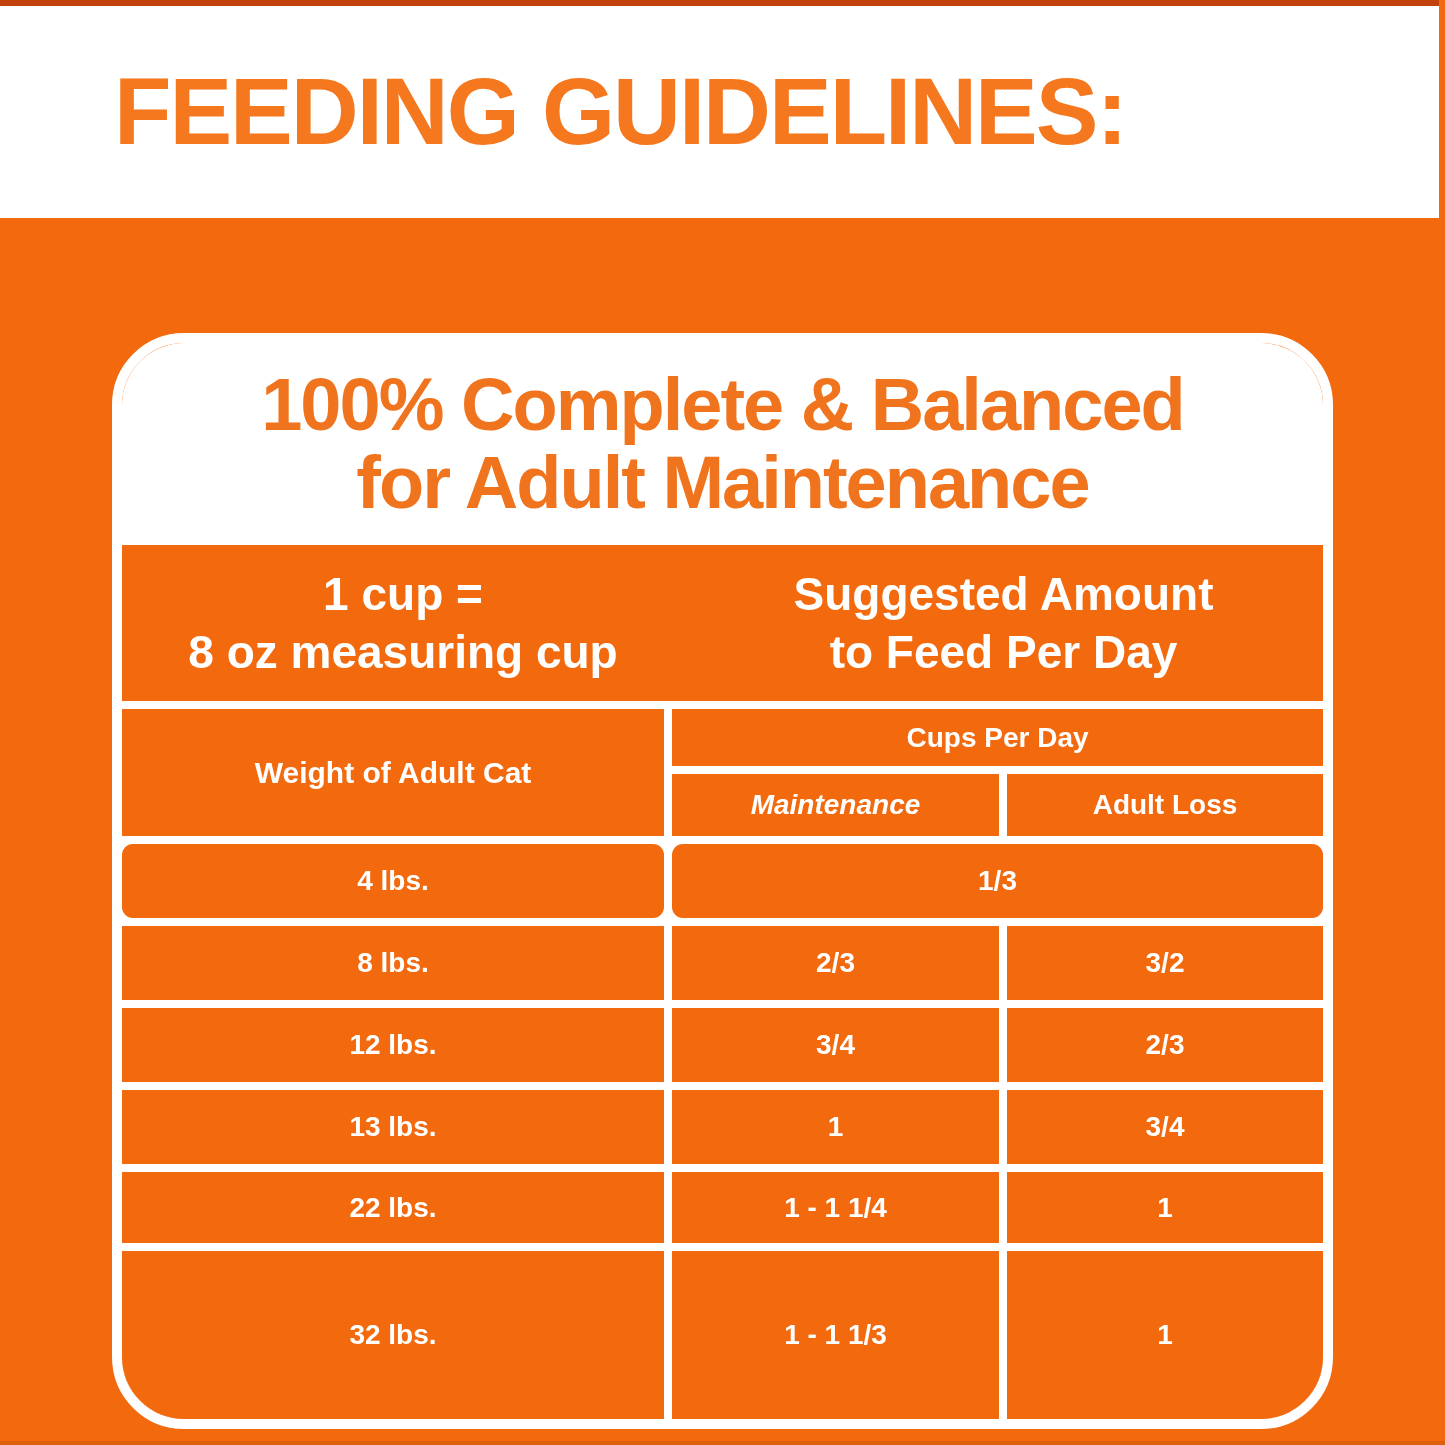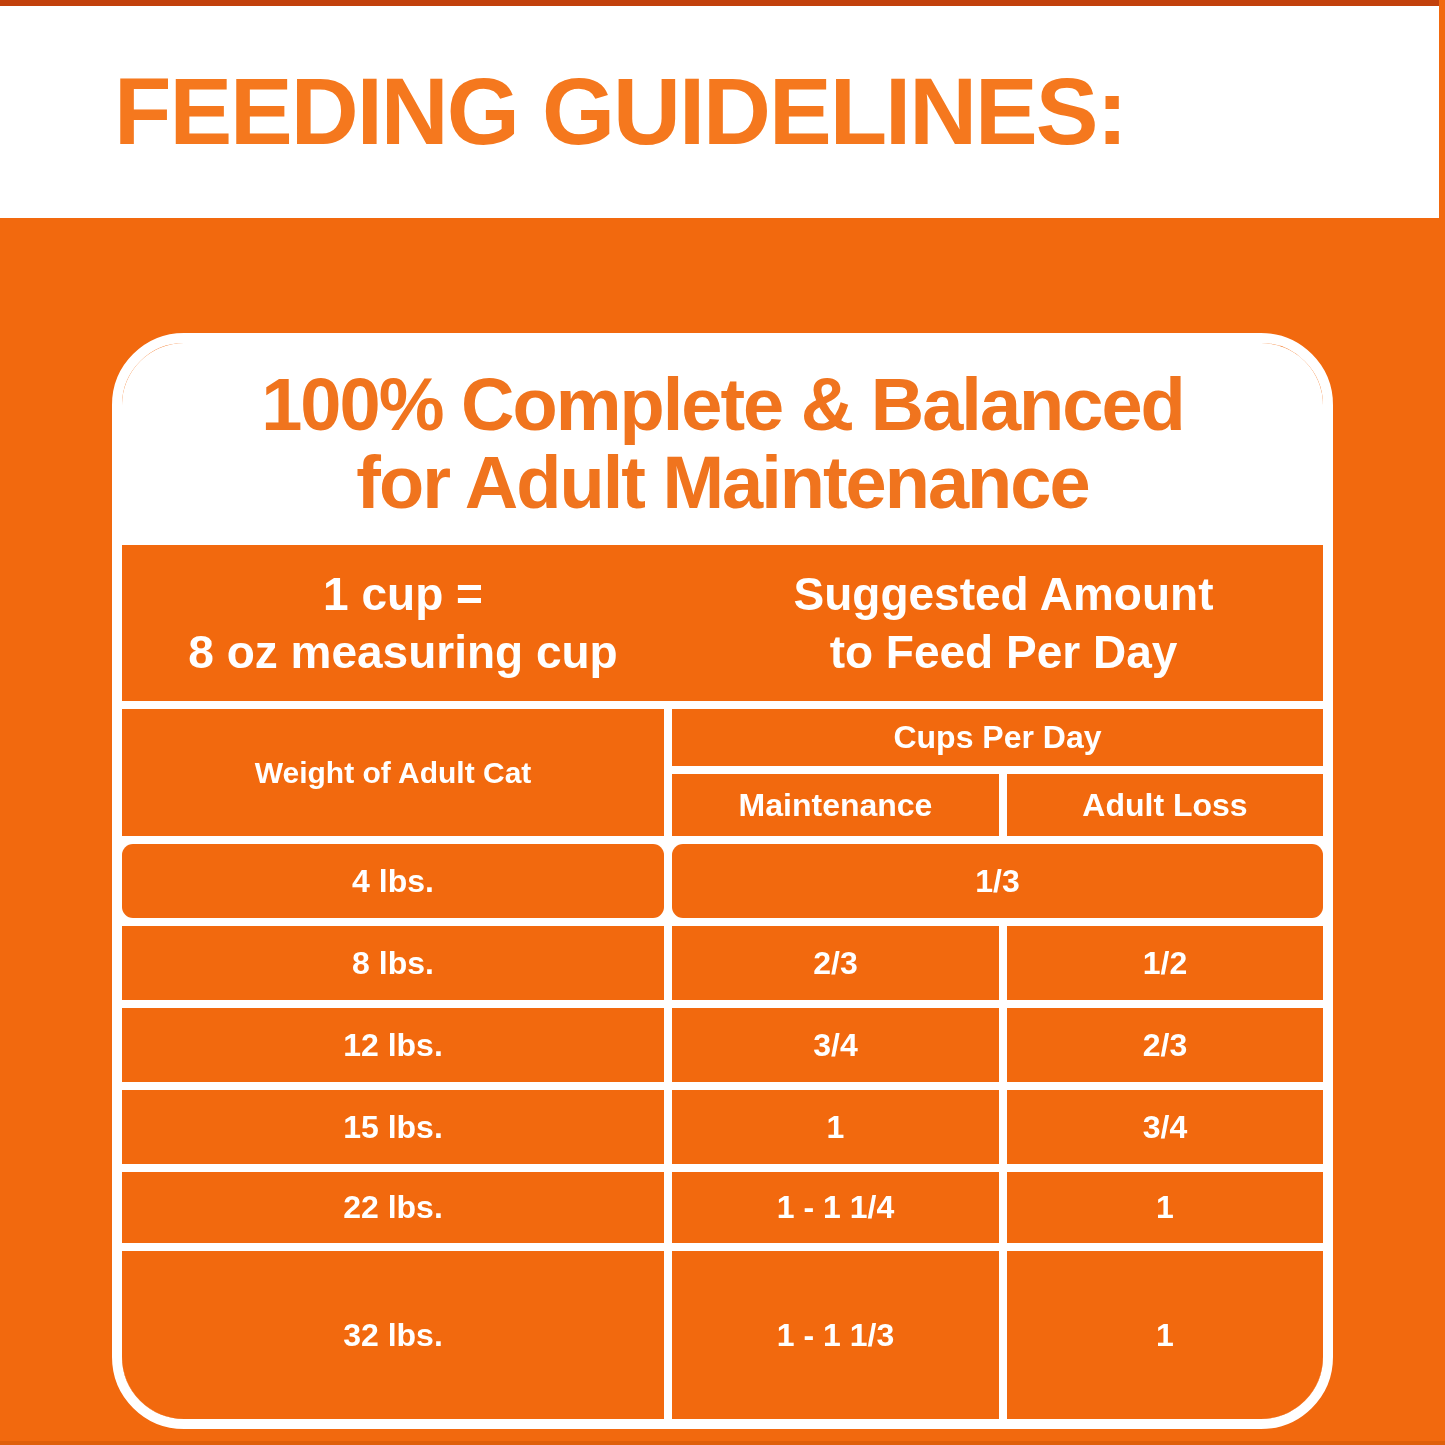--- a/index.html
+++ b/index.html
@@ -88,28 +88,28 @@
     display:grid;
     grid-template-columns: 542px 327px 1fr;
     grid-template-rows: 57px 62px 74px 74px 74px 74px 71px 1fr;
     gap:8px;
     background:var(--white);
   }
   .cell{
     background:var(--orange);
     color:var(--white);
     font-weight:700;
-    font-size:32px;
+    font-size:28px;
     display:flex; align-items:center; justify-content:center;
     text-align:center;
     white-space:nowrap;
   }
   .c-weight-hdr{ grid-column:1; grid-row:1 / 3; font-size:30px; }
   .c-group     { grid-column:2 / 4; grid-row:1; }
-  .c-maint-hdr { grid-column:2; grid-row:2; }
+  .c-maint-hdr { grid-column:2; grid-row:2;font-style:italic; }
   .c-loss-hdr  { grid-column:3; grid-row:2; }
   .r3{ grid-row:3;border-radius:11px; } .r4{ grid-row:4; } .r5{ grid-row:5; }
   .r6{ grid-row:6; } .r7{ grid-row:7; } .r8{ grid-row:8; }
   .col1{ grid-column:1; } .col2{ grid-column:2; } .col3{ grid-column:3; }
   .colspan{ grid-column:2 / 4; }
 </style>
 </head>
 <body>
 
 <div>
@@ -147,27 +147,27 @@
       <div class="cell c-weight-hdr">Weight of Adult Cat</div>
       <div class="cell c-group">Cups Per Day</div>
       <div class="cell c-maint-hdr">Maintenance</div>
       <div class="cell c-loss-hdr">Adult Loss</div>
 
       <div class="cell r3 col1">4 lbs.</div>
       <div class="cell r3 colspan">1/3</div>
 
       <div class="cell r4 col1">8 lbs.</div>
       <div class="cell r4 col2">2/3</div>
-      <div class="cell r4 col3">1/2</div>
+      <div class="cell r4 col3">3/2</div>
 
       <div class="cell r5 col1">12 lbs.</div>
       <div class="cell r5 col2">3/4</div>
       <div class="cell r5 col3">2/3</div>
 
-      <div class="cell r6 col1">15 lbs.</div>
+      <div class="cell r6 col1">13 lbs.</div>
       <div class="cell r6 col2">1</div>
       <div class="cell r6 col3">3/4</div>
 
       <div class="cell r7 col1">22 lbs.</div>
       <div class="cell r7 col2">1 - 1 1/4</div>
       <div class="cell r7 col3">1</div>
 
       <div class="cell r8 col1">32 lbs.</div>
       <div class="cell r8 col2">1 - 1 1/3</div>
       <div class="cell r8 col3">1</div>

